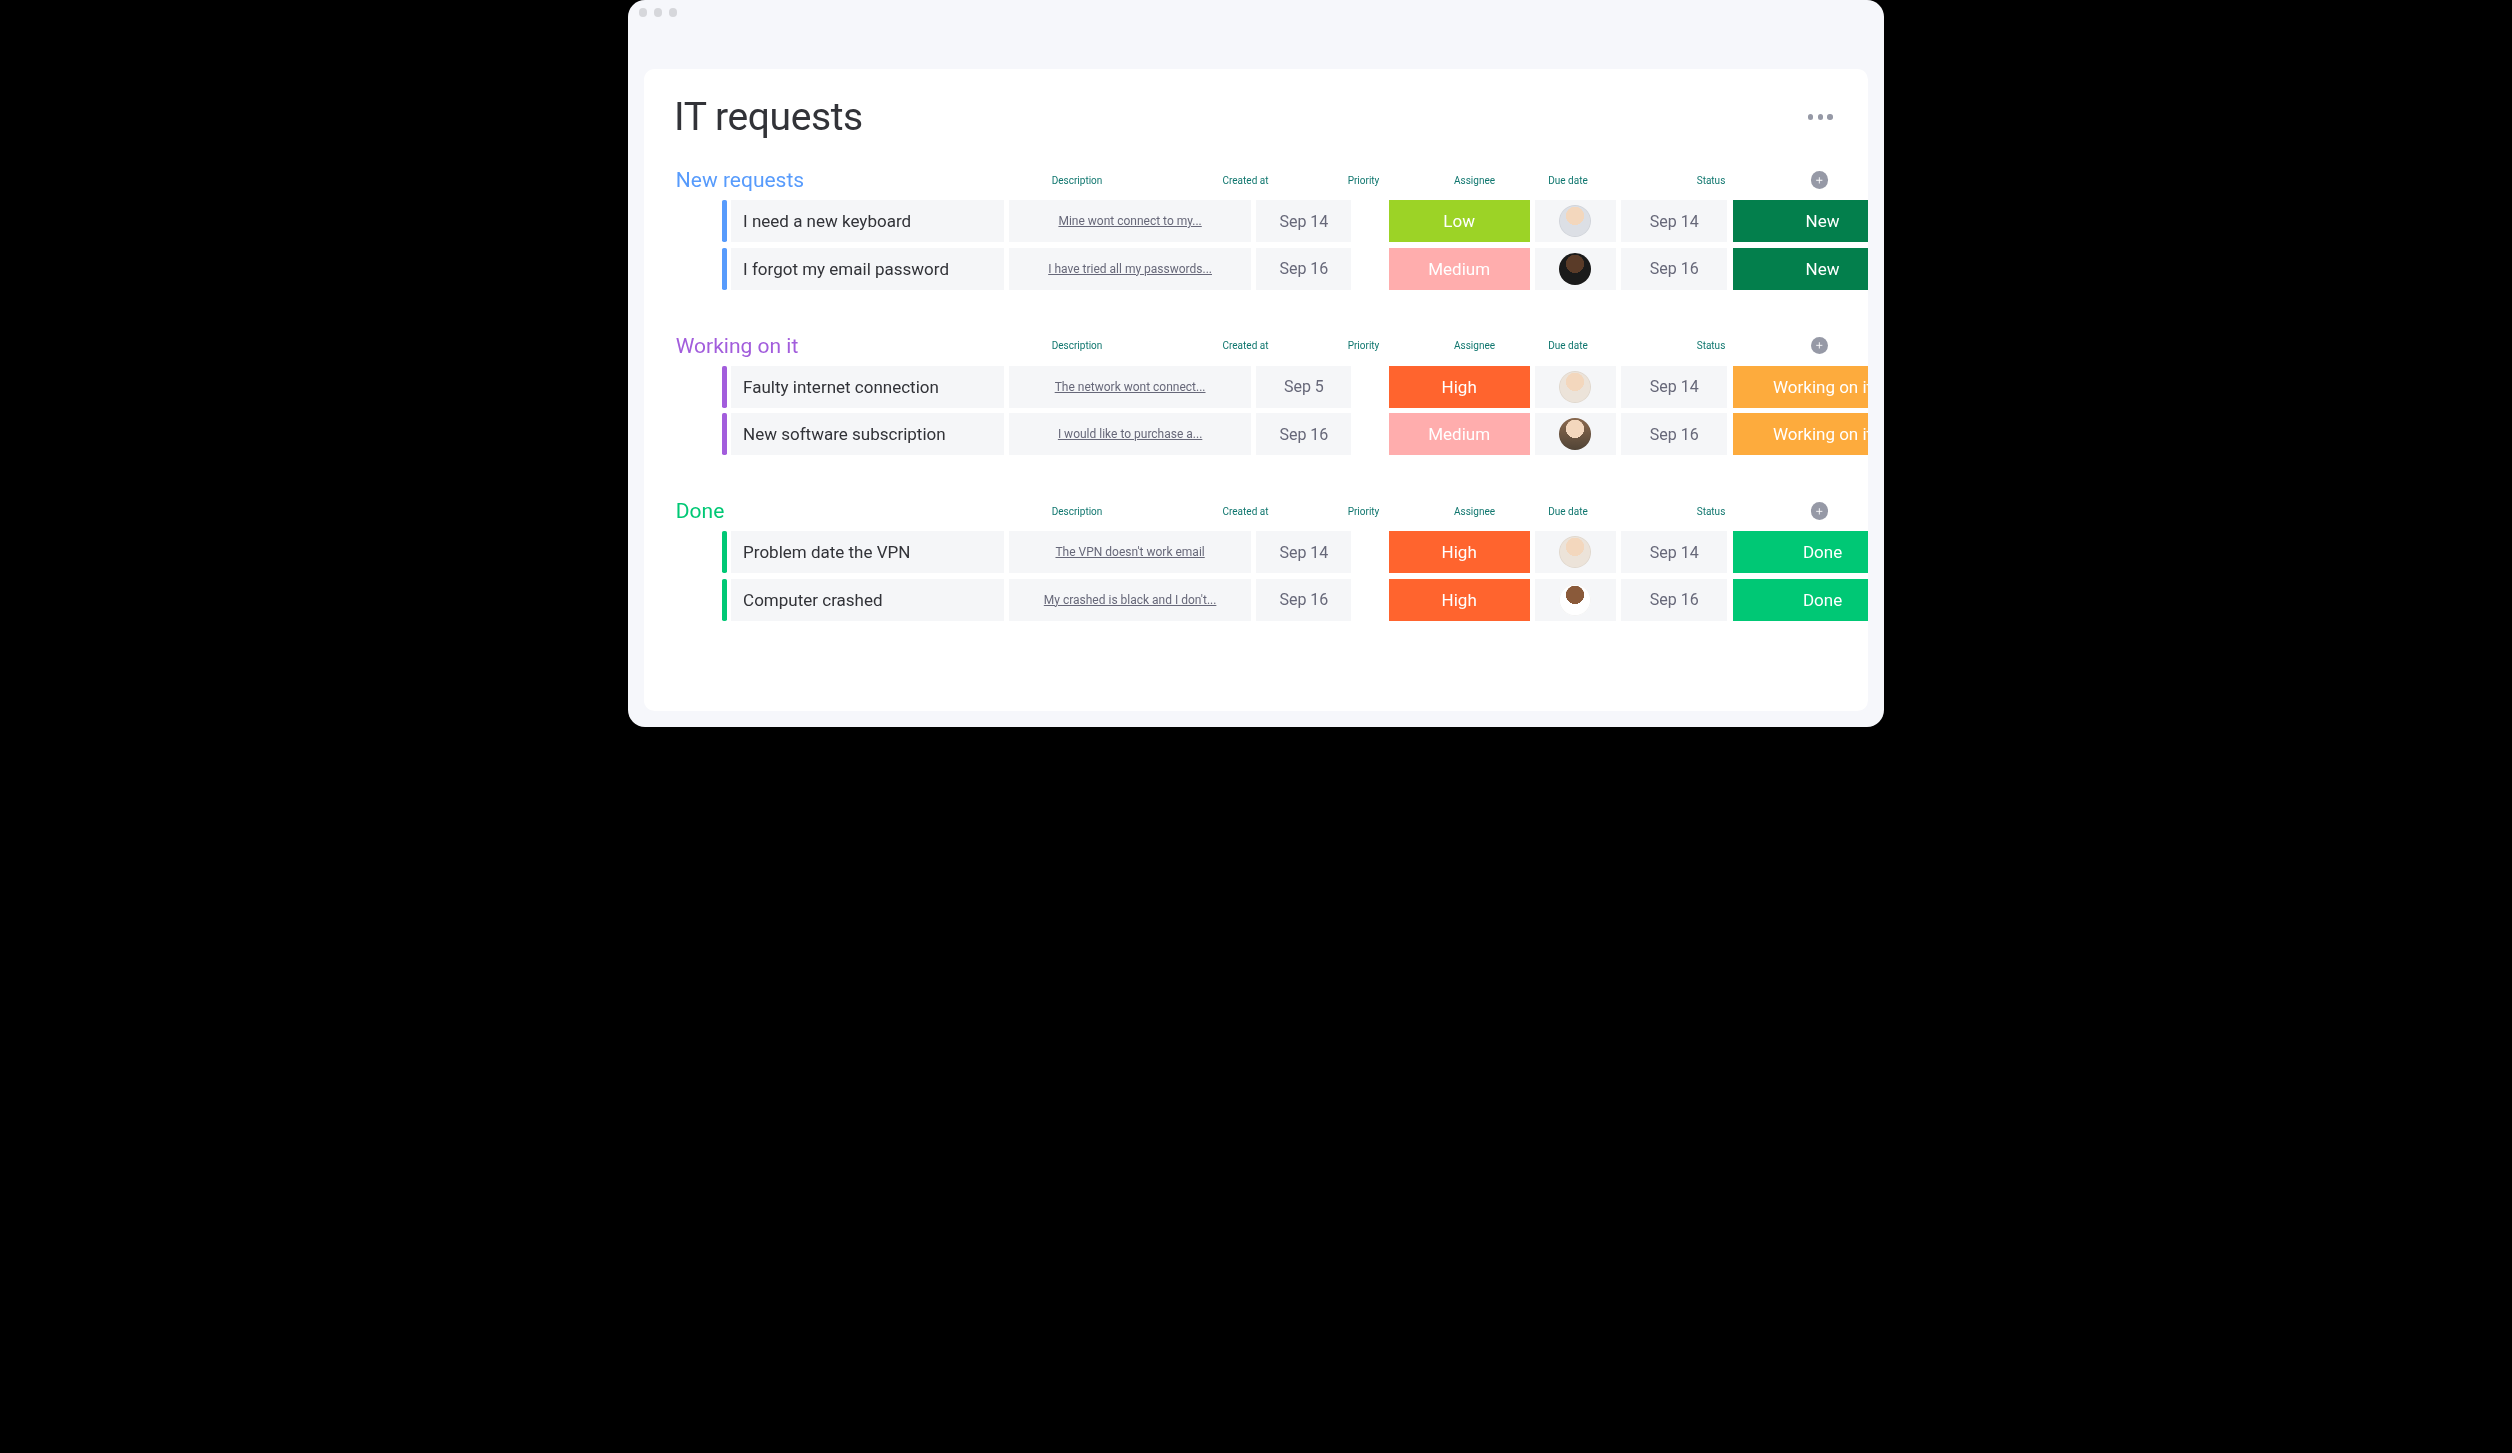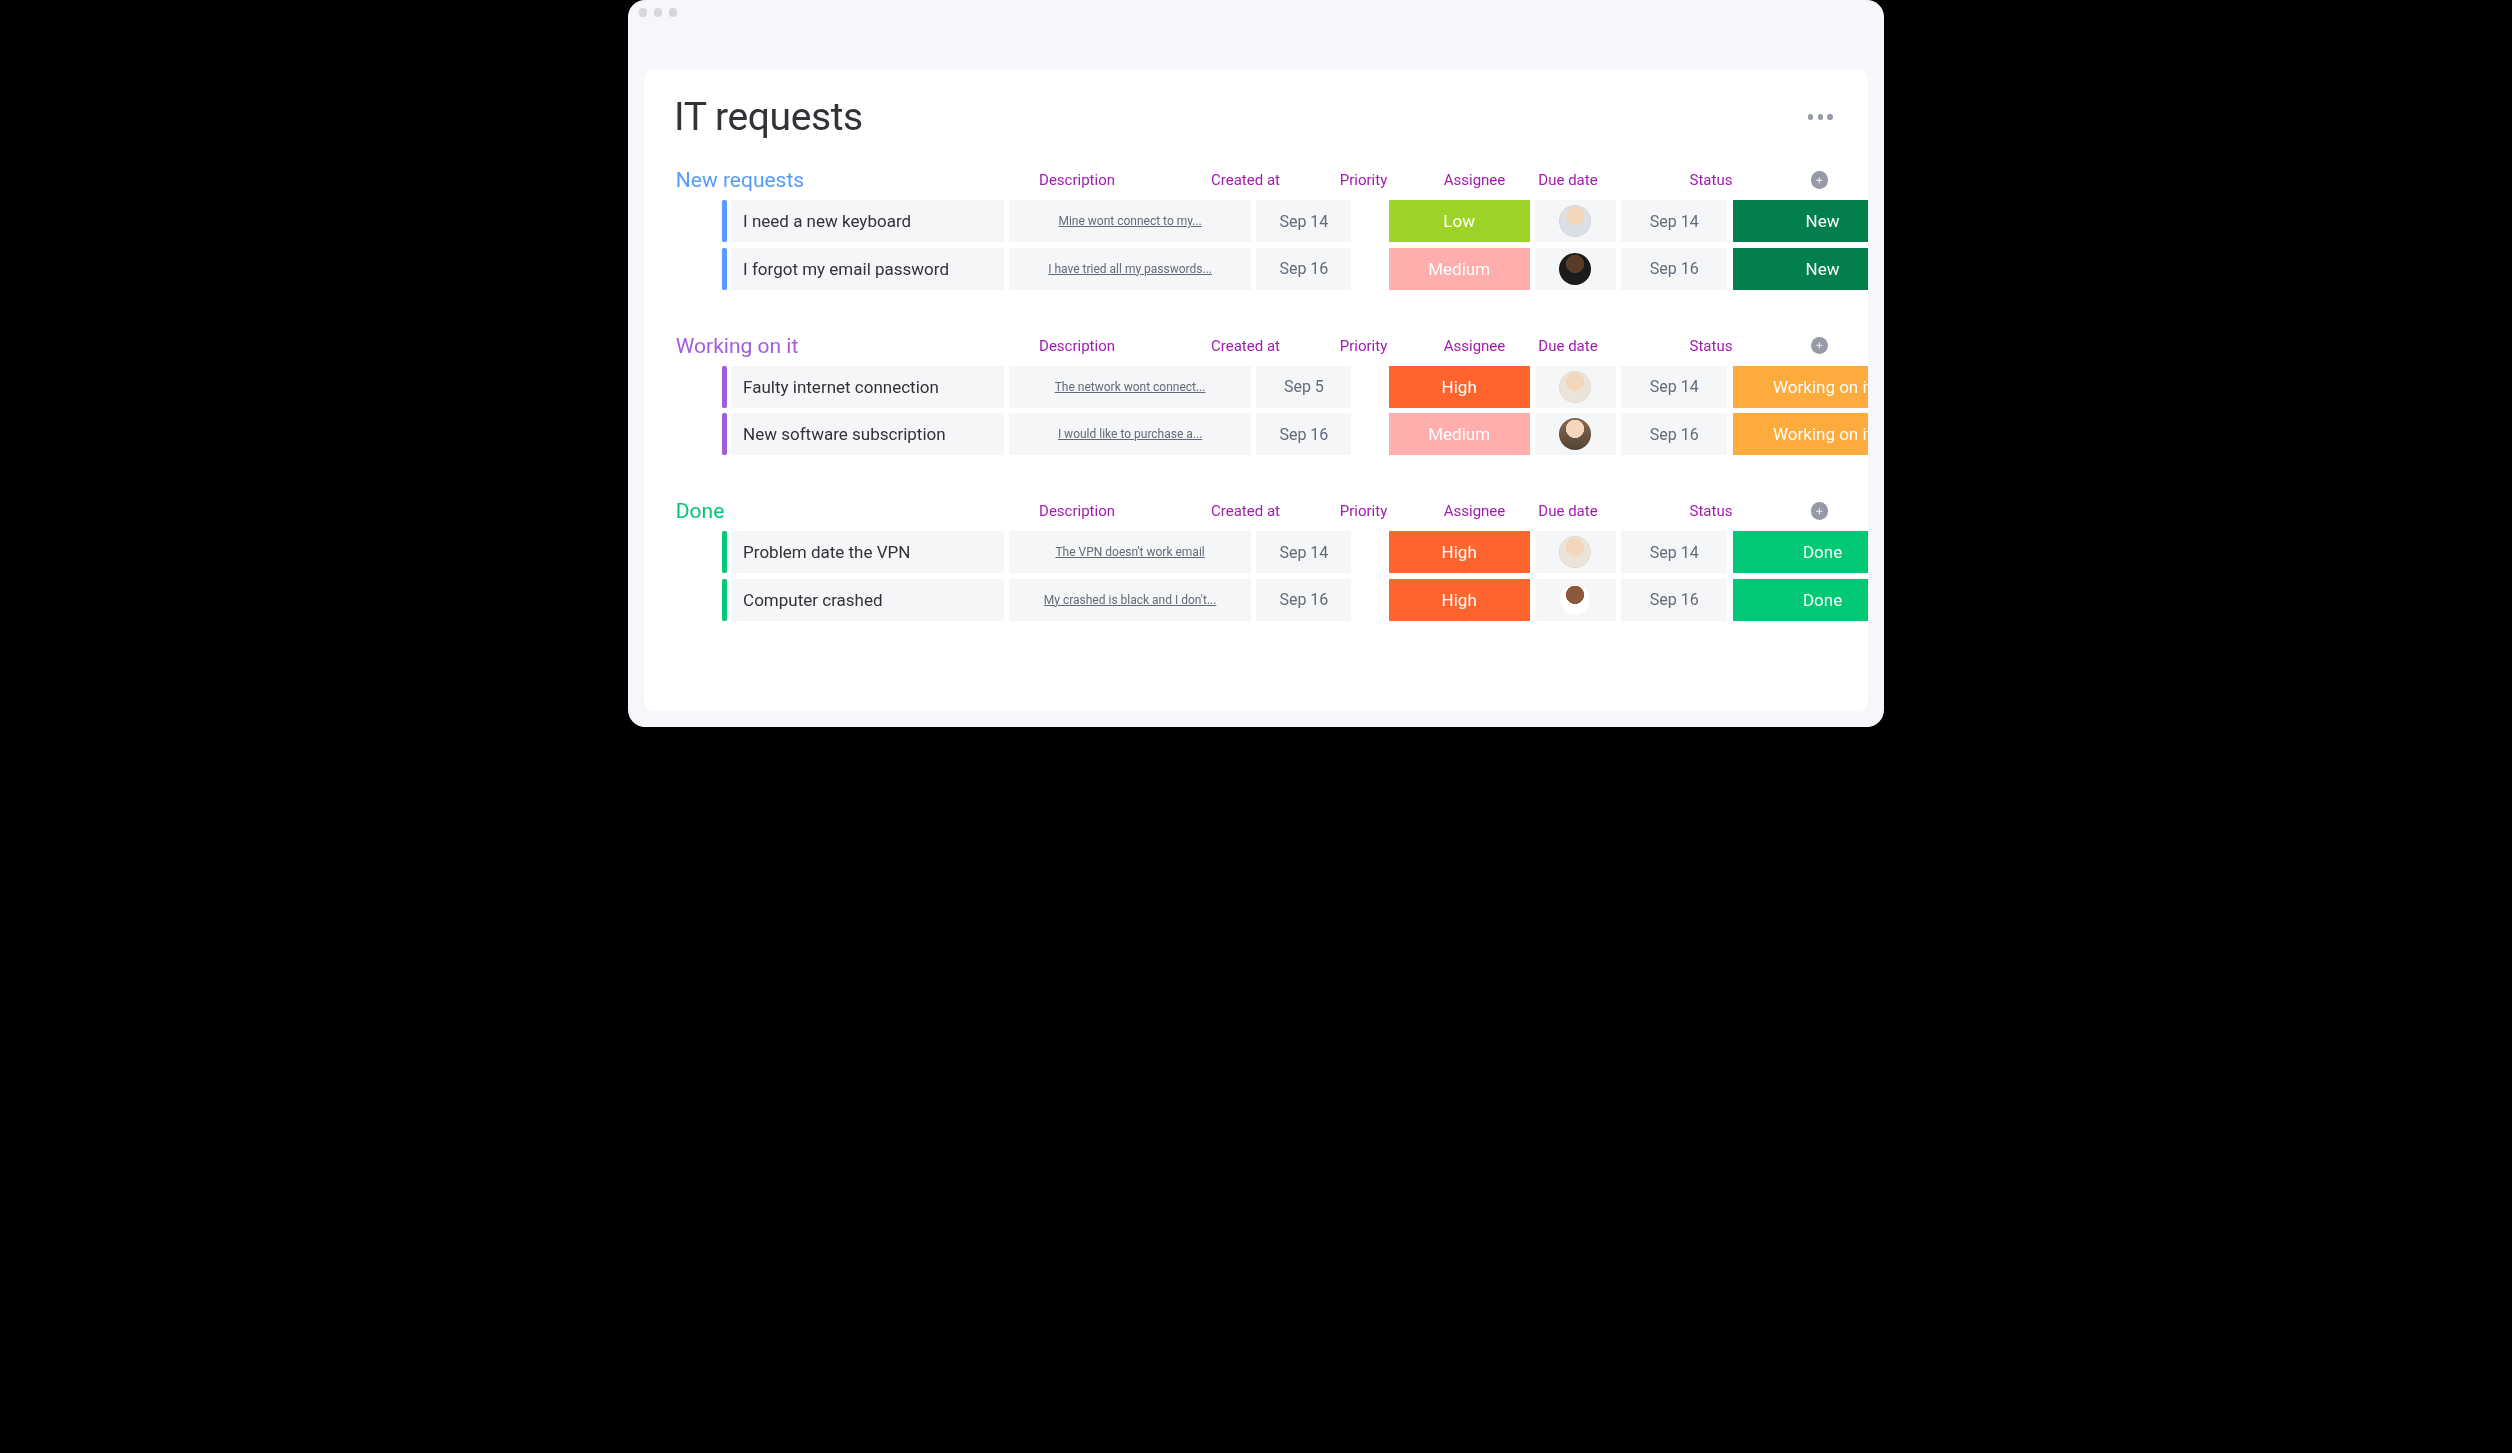--- a/index.html
+++ b/index.html
@@ -67,22 +67,22 @@
       align-items: center;
       height: 30px;
     }
     .group-title {
       font-size: 21px;
       font-weight: 400;
       flex: 0 0 282px;
       padding-left: 1.8px;
     }
     .col-head {
-      font-size: 15px;
-      color: #a21caf;
+      font-size: 10px;
+      color: #0f766e;
       text-align: center;
     }
     .w-desc   { flex: 0 0 242px; }
     .w-created{ flex: 0 0 95px; }
     .w-prio   { flex: 0 0 141px; }
     .w-assign { flex: 0 0 81px; }
     .w-due    { flex: 0 0 106px; }
     .w-status { flex: 0 0 180px; }
     .w-add    { flex: 0 0 37px; display:flex; align-items:center; justify-content:center;}
 

